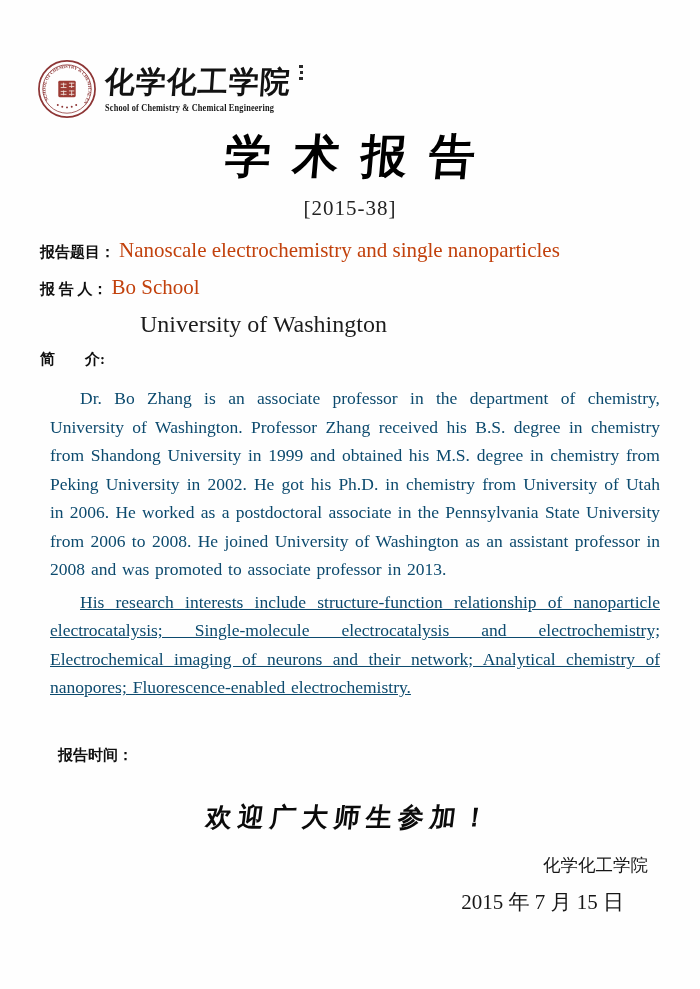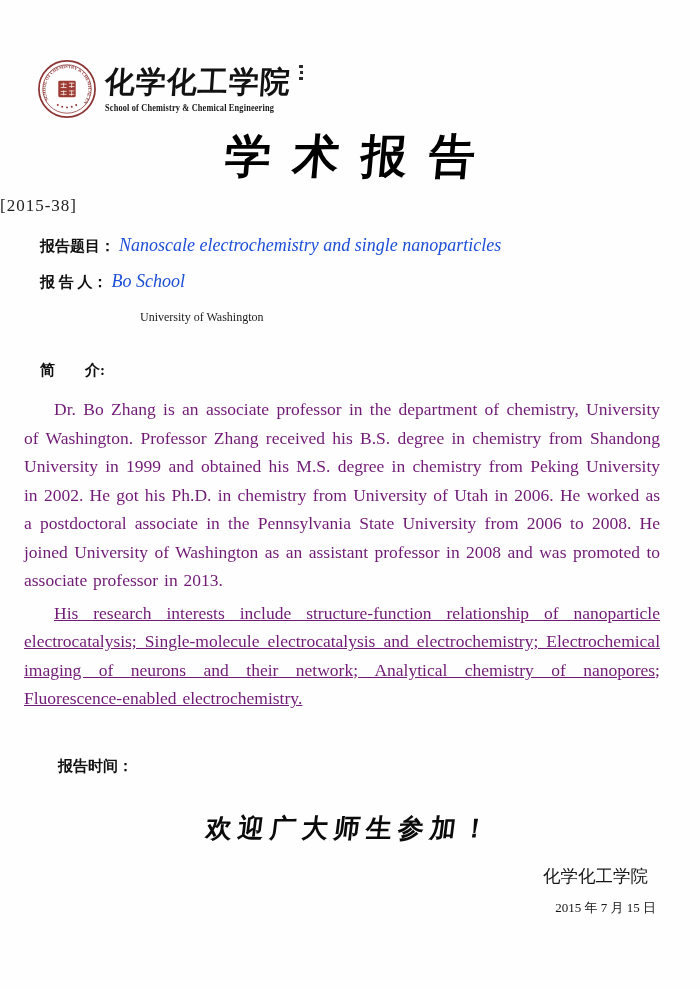--- a/index.html
+++ b/index.html
@@ -31,45 +31,45 @@
     font-size:10px;font-weight:bold;letter-spacing:0.2px;color:#161616;
     transform:scaleX(0.83);transform-origin:left;white-space:nowrap;margin-top:3px;
   }
   
   .title{
     margin:8px 0 0 0;text-align:center;
     font-size:46px;font-weight:900;letter-spacing:22px;text-indent:22px;
     line-height:1.2;color:#000;
     transform:skewX(-5deg);
   }
-  .issue{margin-top:12px;font-size:17px;letter-spacing:1px;color:#222;}
+  .issue{margin-top:12px;text-align:center;font-size:21px;letter-spacing:1px;color:#222;}
   
   .info{margin:16px 40px 0 40px;}
   .row{display:flex;align-items:baseline;line-height:26px;margin-bottom:9px;}
   .label{font-weight:bold;font-size:15px;white-space:nowrap;color:#0f0f0f;}
-  .value{font-size:18px;margin-left:4px;color:#1d4ed8;font-style:italic;}
-  .affiliation{padding-left:100px;font-size:12px;line-height:26px;margin-bottom:27px;}
+  .value{font-size:21px;margin-left:4px;color:#c2410c;}
+  .affiliation{padding-left:100px;font-size:24px;line-height:26px;margin-bottom:9px;}
   
   .bio{
-    margin:12px 40px 0 24px;
+    margin:12px 40px 0 50px;
     font-size:17.5px;line-height:28.5px;
-    text-align:justify;text-indent:30px;word-spacing:1.5px;color:#701a75;
+    text-align:justify;text-indent:30px;word-spacing:1.5px;color:#0c4a6e;
   }
   .bio + .bio{margin-top:4px;text-decoration:underline;}
   
   .schedule{margin:40px 40px 0 58px;}
   .schedule .row{margin-bottom:12px;}
   
   .welcome{
     margin-top:32px;text-align:center;
     font-size:26px;font-weight:bold;letter-spacing:6px;color:#0a0a0a;
     transform:skewX(-7deg);
   }
   .signature{margin-top:18px;text-align:right;padding-right:52px;font-size:17.5px;color:#161616;}
-  .sign-date{margin-top:11px;text-align:right;padding-right:44px;font-size:13px;color:#161616;}
+  .sign-date{margin-top:11px;text-align:right;padding-right:76px;font-size:21px;color:#161616;}
 </style>
 </head>
 <body>
 
 <div class="page">
 
   <header class="logo-row">
     <div class="seal">
       <svg width="60" height="60" viewBox="0 0 62 62" xmlns="http://www.w3.org/2000/svg">
         <circle cx="31" cy="31" r="29" fill="none" stroke="#8d3535" stroke-width="1.8"></circle>

